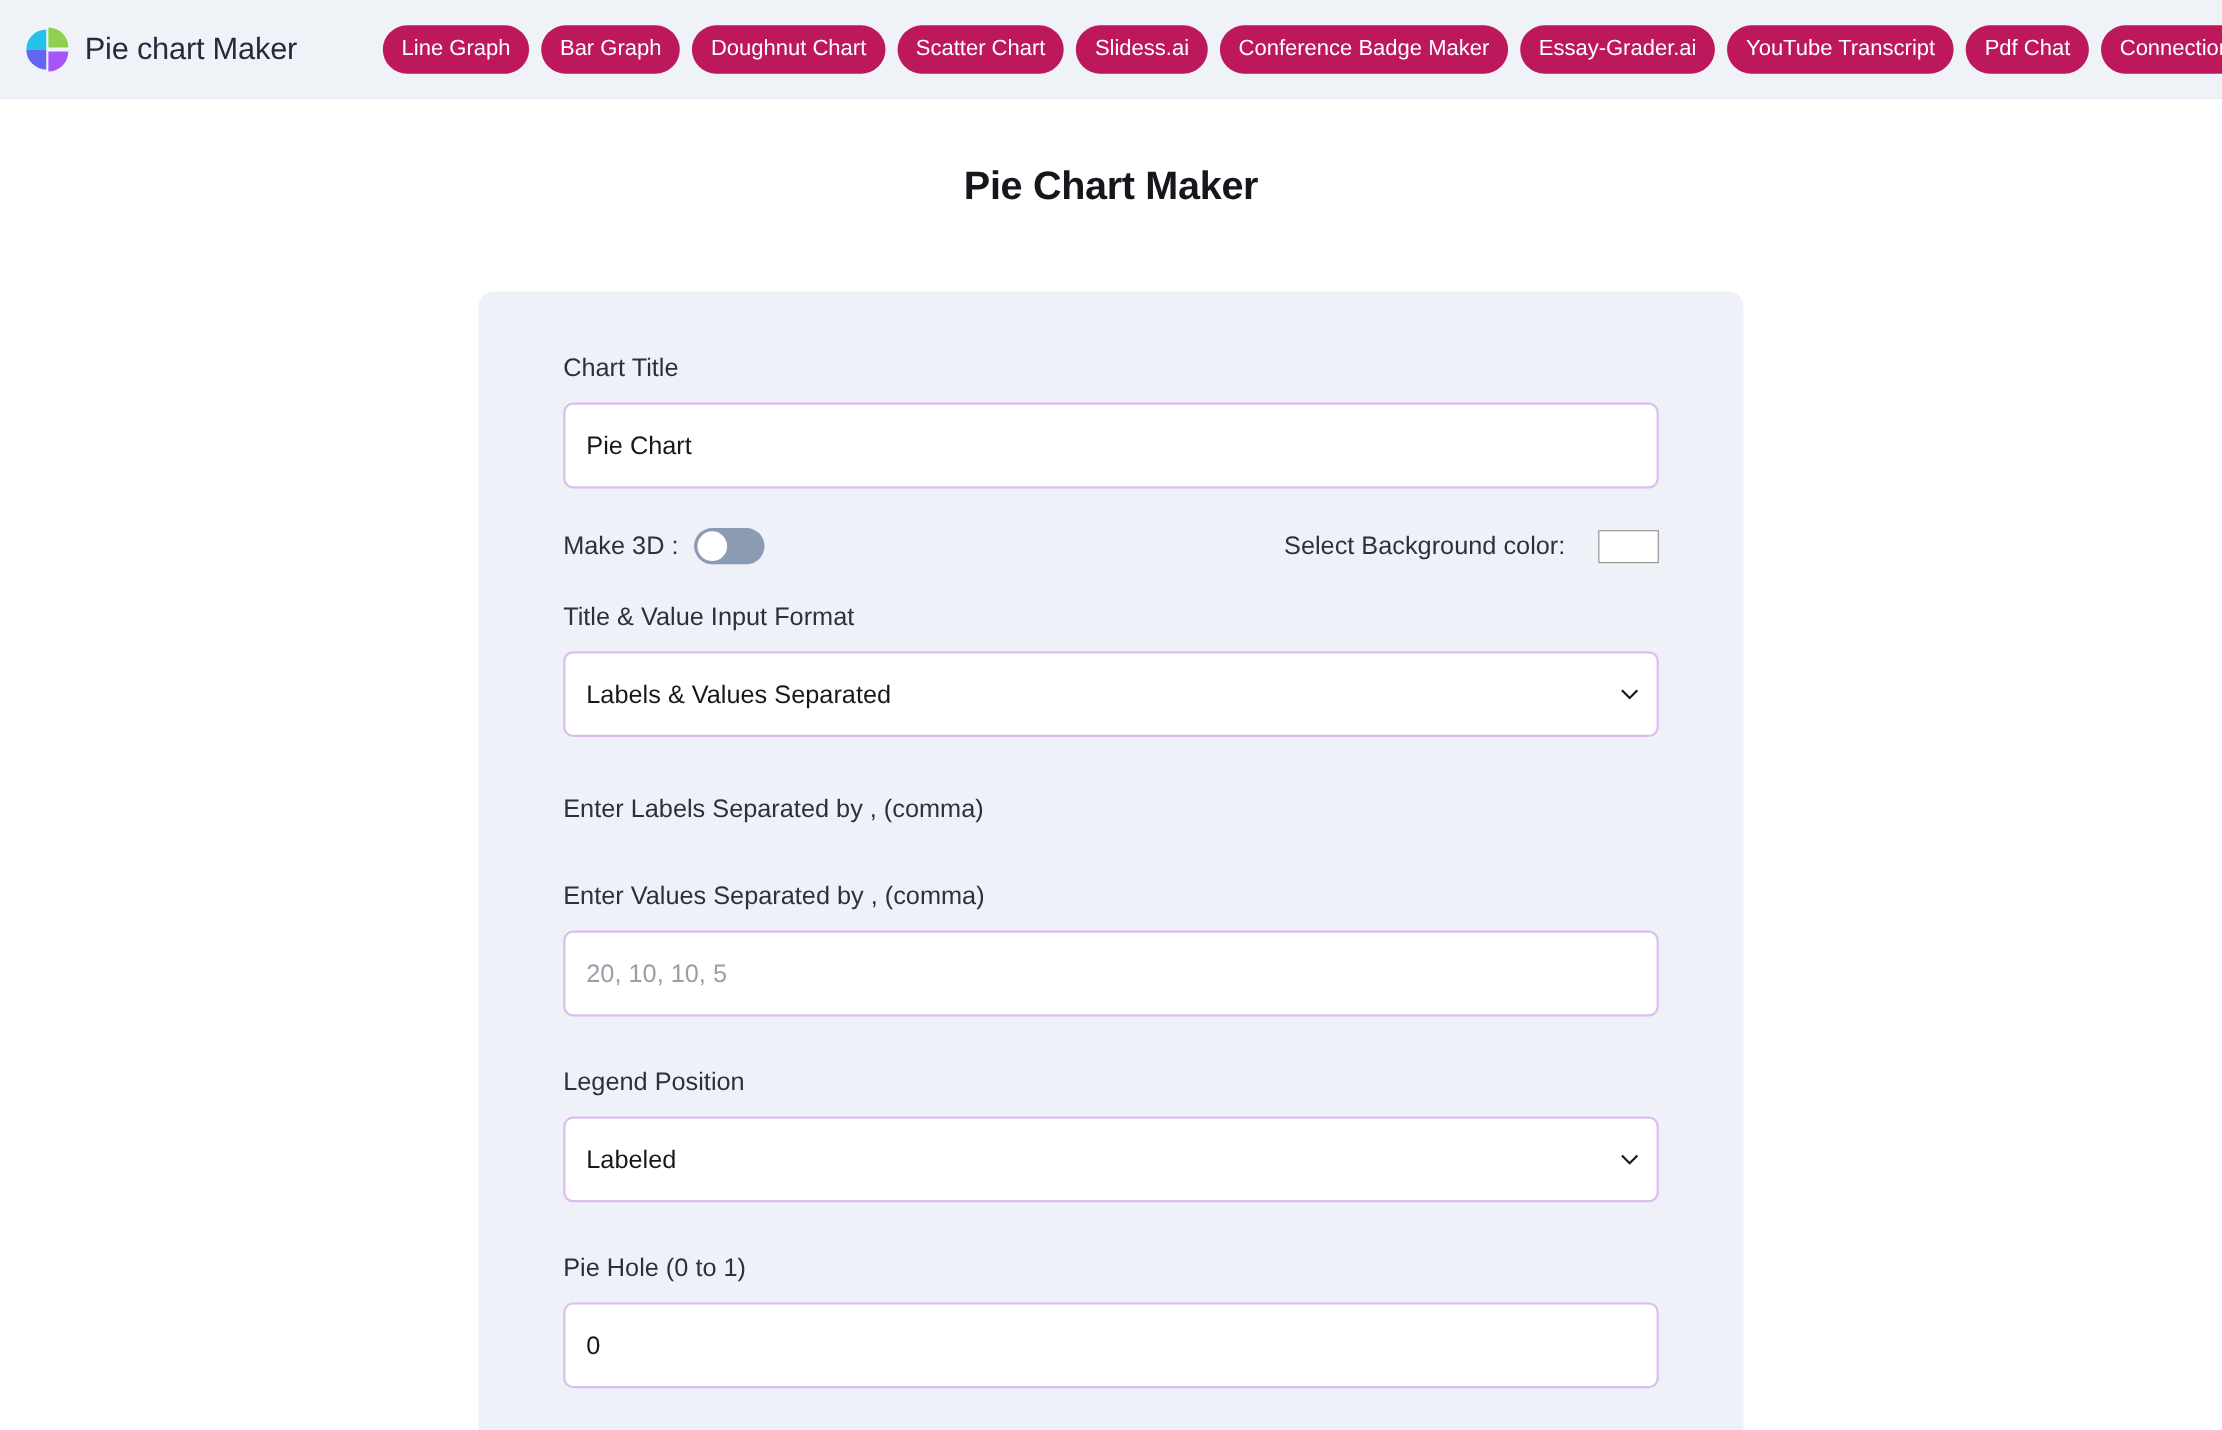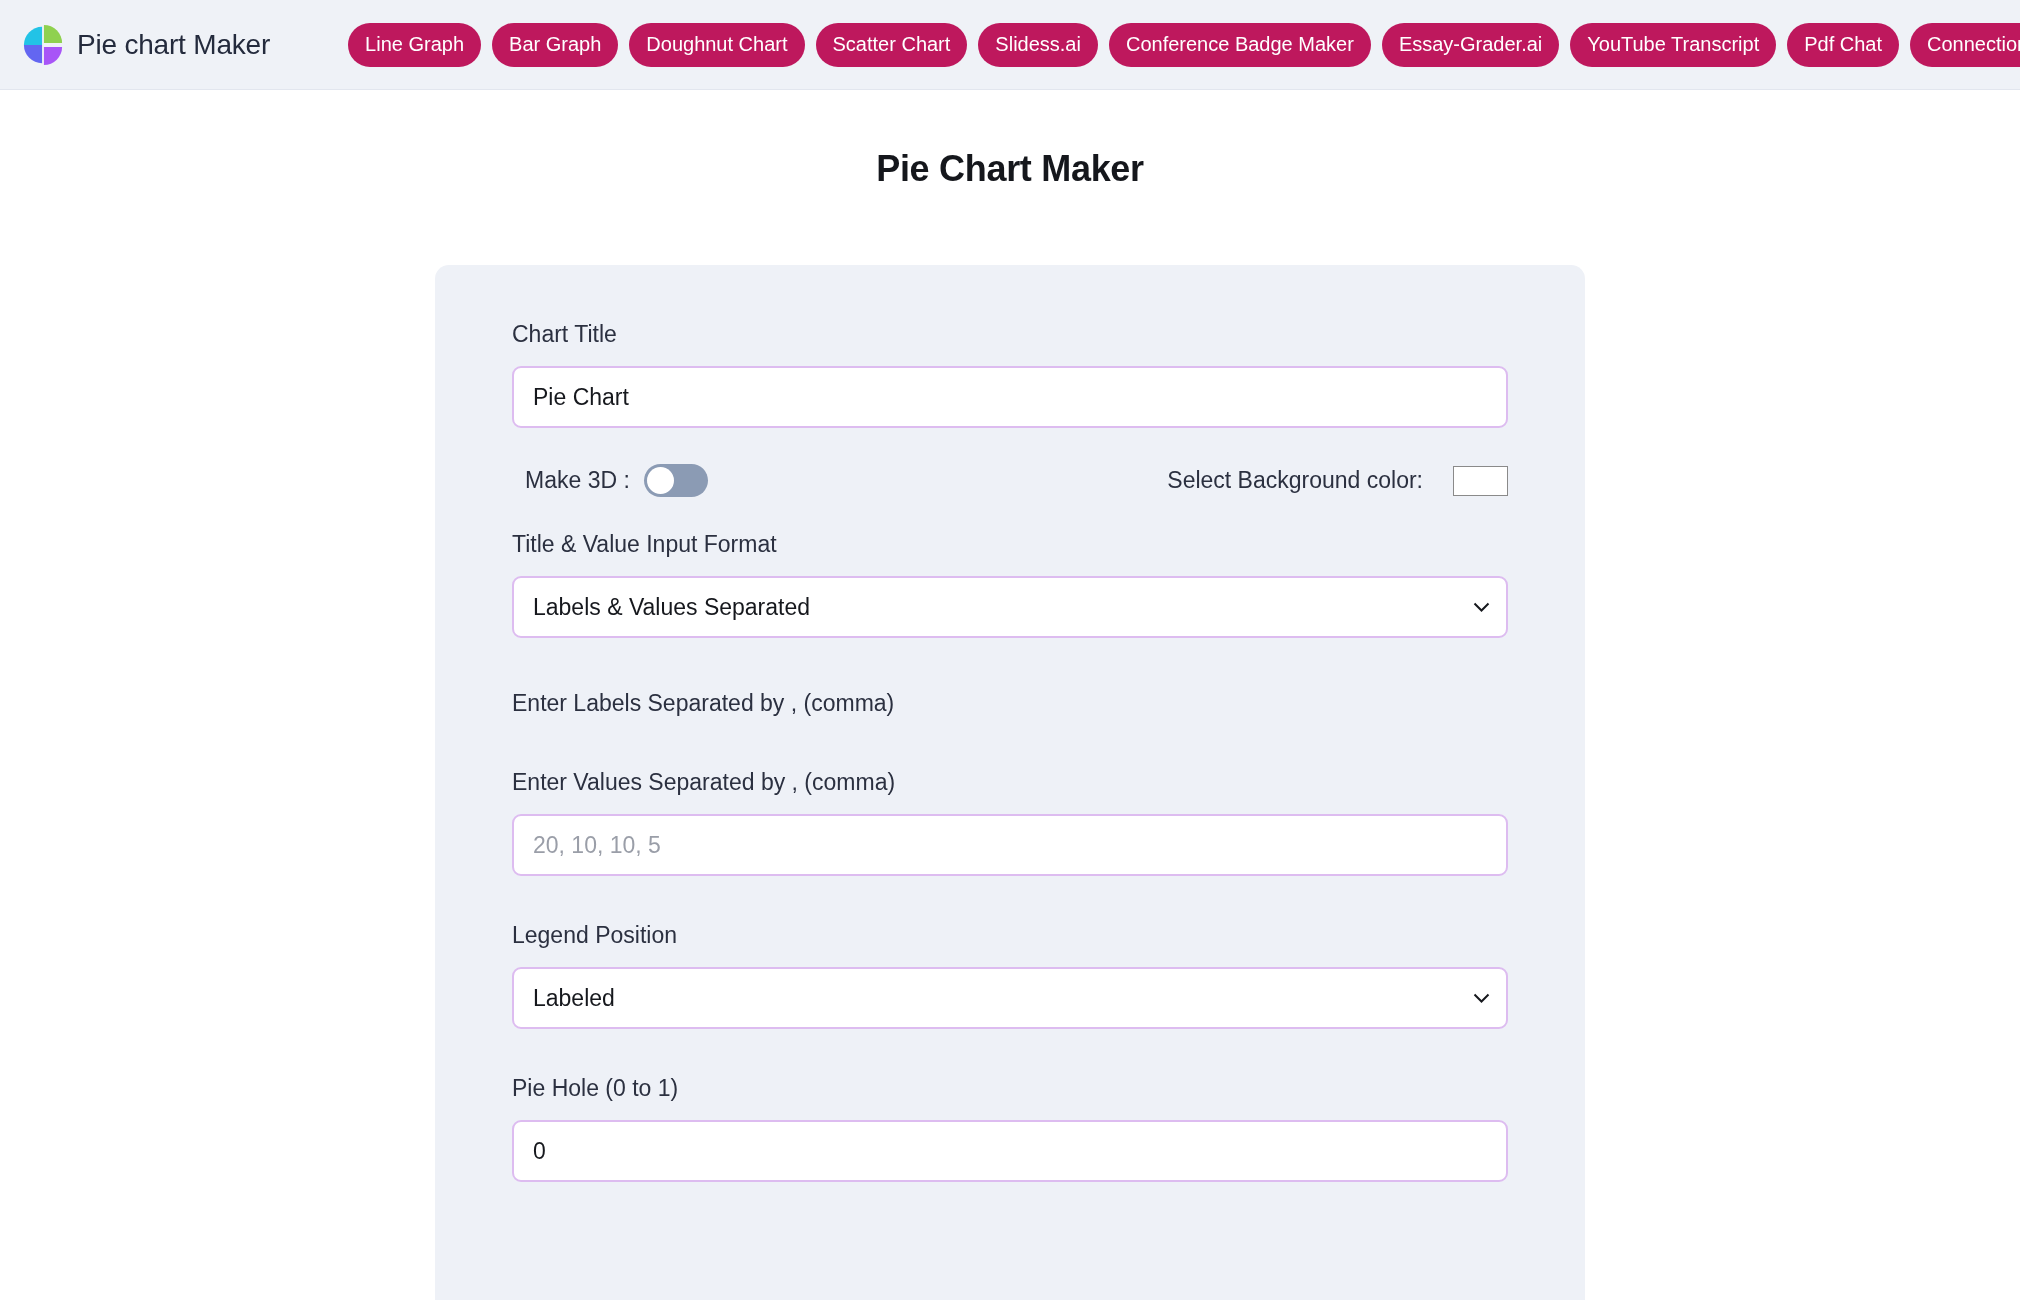--- a/index.html
+++ b/index.html
@@ -93,21 +93,21 @@
   .field-label {
     font-size: 23px;
     color: #2b3040;
     margin-bottom: 18px;
     display: block;
   }
 
   .text-input,
   .select-input {
     width: 100%;
-    height: 62px;
+    height: 78px;
     background: #ffffff;
     border: 2px solid #ddbcf0;
     border-radius: 9px;
     font-size: 23px;
     color: #16181d;
     padding: 0 19px;
     font-family: "Liberation Sans", sans-serif;
     outline: none;
     display: flex;
     align-items: center;
@@ -137,21 +137,21 @@
     margin-top: 36px;
     margin-bottom: 34px;
   }
 
   .row-3d-left,
   .row-3d-right {
     display: flex;
     align-items: center;
   }
 
-  .row-3d-left { gap: 14px; margin-left: 13px; }
+  .row-3d-left { gap: 14px; }
   .row-3d-right { gap: 30px; }
 
   .inline-label {
     font-size: 23px;
     color: #2b3040;
     white-space: nowrap;
   }
 
   .toggle {
     width: 64px;

